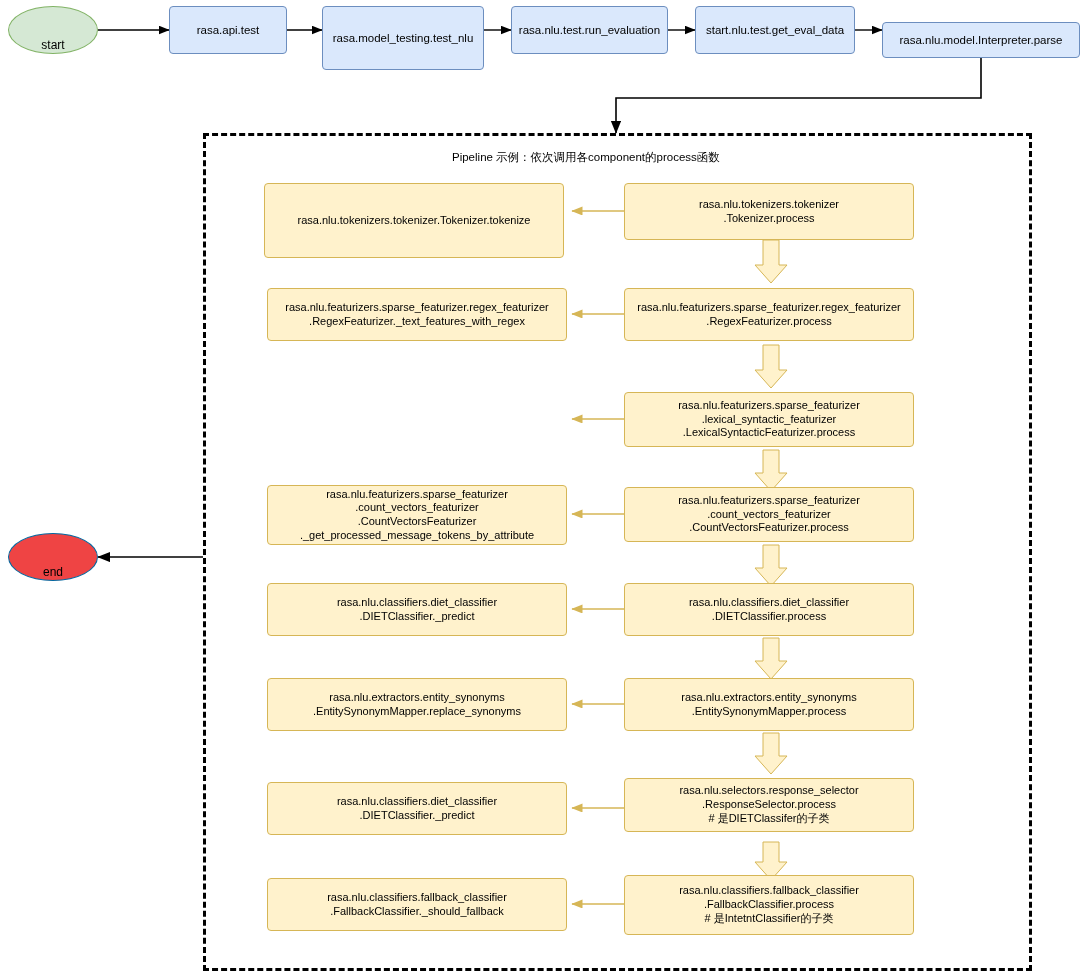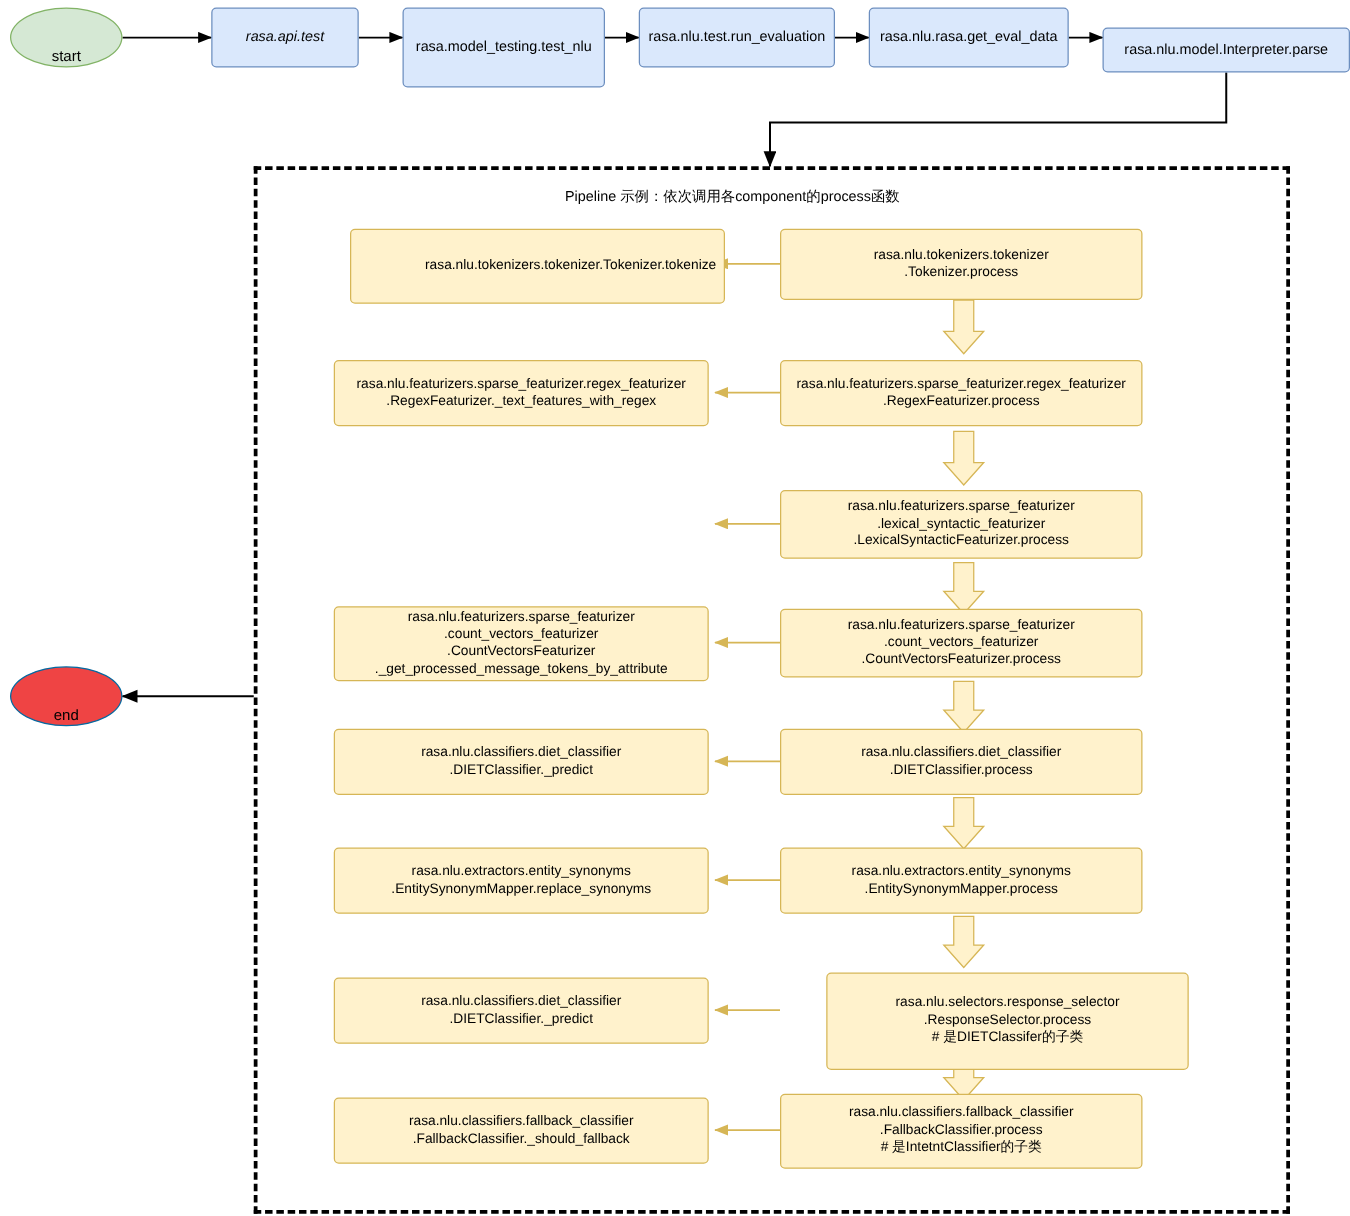--- a/index.html
+++ b/index.html
@@ -129,44 +129,44 @@
   </svg>
 
   <div class="node terminal start-node" style="left:8px; top:6px; width:90px; height:48px;">
     <span>start</span>
   </div>
 
   <div class="node terminal end-node" style="left:8px; top:533px; width:90px; height:48px;">
     <span>end</span>
   </div>
 
-  <div class="node top-node" style="left:169px; top:6px; width:118px; height:48px;font-style:italic;">
+  <div class="node top-node" style="left:169px; top:6px; width:118px; height:48px;">
     <span>rasa.api.test</span>
   </div>
   <div class="node top-node" style="left:322px; top:6px; width:162px; height:64px;">
     <span>rasa.model_testing.test_nlu</span>
   </div>
   <div class="node top-node" style="left:511px; top:6px; width:157px; height:48px;">
     <span>rasa.nlu.test.run_evaluation</span>
   </div>
   <div class="node top-node" style="left:695px; top:6px; width:160px; height:48px;">
-    <span>rasa.nlu.rasa.get_eval_data</span>
+    <span>start.nlu.test.get_eval_data</span>
   </div>
   <div class="node top-node" style="left:882px; top:22px; width:198px; height:36px;">
     <span>rasa.nlu.model.Interpreter.parse</span>
   </div>
 
   <div class="container-box" style="left:203px; top:133px; width:829px; height:838px;"></div>
   <div class="container-title" style="left:452px; top:150px;">Pipeline 示例：依次调用各component的process函数</div>
 
   <div class="node proc-node" style="left:624px; top:183px; width:290px; height:57px;">
     <span>rasa.nlu.tokenizers.tokenizer
 .Tokenizer.process</span>
   </div>
-  <div class="node proc-node" style="left:280px; top:183px; width:300px; height:60px;justify-content:flex-end;">
+  <div class="node proc-node" style="left:264px; top:183px; width:300px; height:75px;">
     <span>rasa.nlu.tokenizers.tokenizer.Tokenizer.tokenize</span>
   </div>
 
   <div class="node proc-node" style="left:624px; top:288px; width:290px; height:53px;">
     <span>rasa.nlu.featurizers.sparse_featurizer.regex_featurizer
 .RegexFeaturizer.process</span>
   </div>
   <div class="node proc-node" style="left:267px; top:288px; width:300px; height:53px;">
     <span>rasa.nlu.featurizers.sparse_featurizer.regex_featurizer
 .RegexFeaturizer._text_features_with_regex</span>
@@ -201,21 +201,21 @@
 
   <div class="node proc-node" style="left:624px; top:678px; width:290px; height:53px;">
     <span>rasa.nlu.extractors.entity_synonyms
 .EntitySynonymMapper.process</span>
   </div>
   <div class="node proc-node" style="left:267px; top:678px; width:300px; height:53px;">
     <span>rasa.nlu.extractors.entity_synonyms
 .EntitySynonymMapper.replace_synonyms</span>
   </div>
 
-  <div class="node proc-node" style="left:624px; top:778px; width:290px; height:78px;margin-left:37px;">
+  <div class="node proc-node" style="left:624px; top:778px; width:290px; height:54px;">
     <span>rasa.nlu.selectors.response_selector
 .ResponseSelector.process
 # 是DIETClassifer的子类</span>
   </div>
   <div class="node proc-node" style="left:267px; top:782px; width:300px; height:53px;">
     <span>rasa.nlu.classifiers.diet_classifier
 .DIETClassifier._predict</span>
   </div>
 
   <div class="node proc-node" style="left:624px; top:875px; width:290px; height:60px;">

